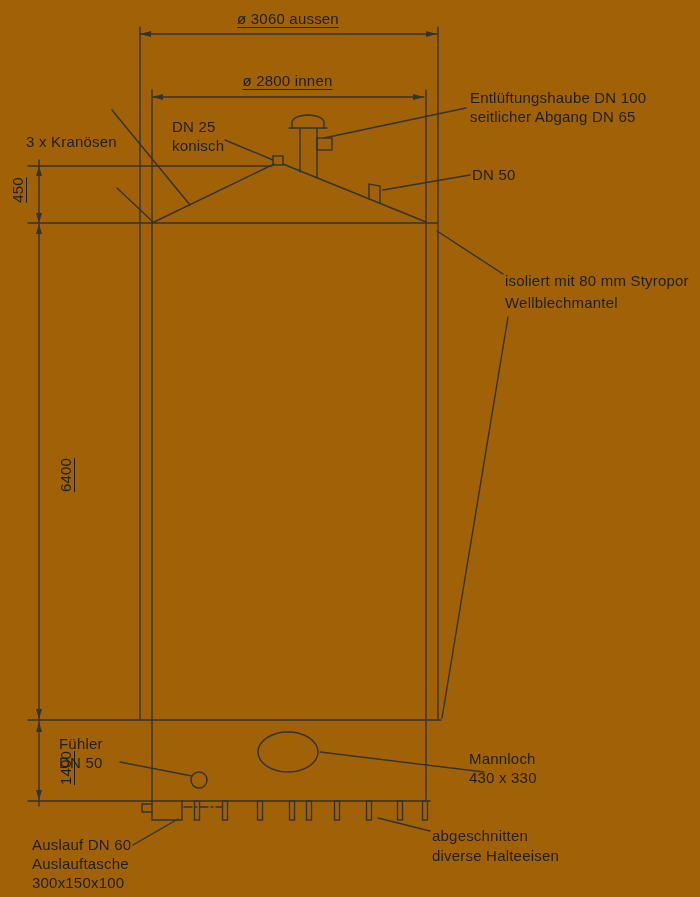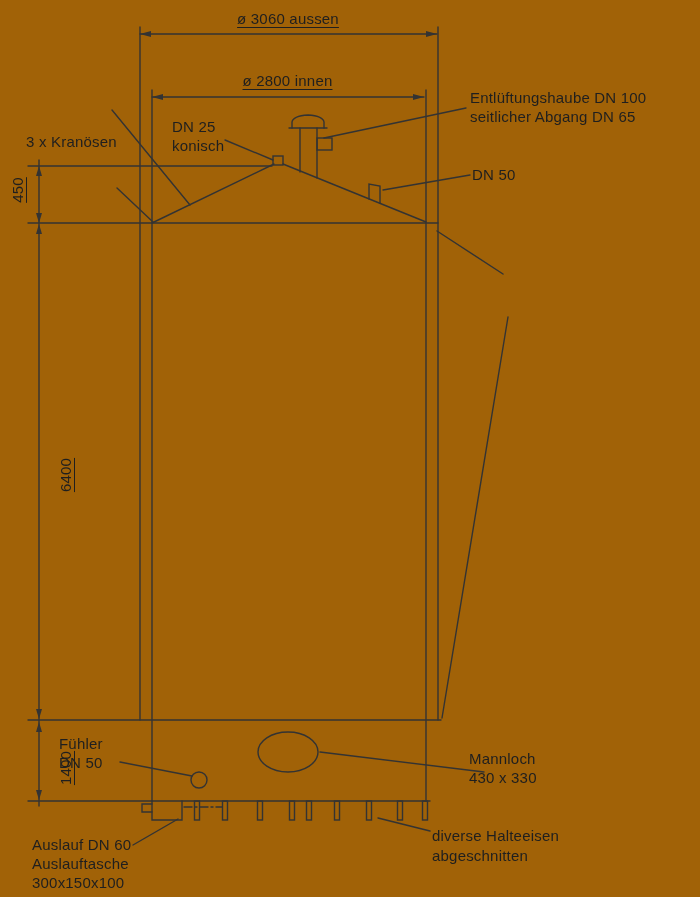--- a/index.html
+++ b/index.html
@@ -115,20 +115,24 @@
     <span class="ln">konisch</span>
   </div>
 
   <div class="lbl" style="left:470px;top:88px;">
     <span class="ln">Entlüftungshaube DN 100</span>
     <span class="ln">seitlicher Abgang DN 65</span>
   </div>
 
   <div class="lbl" style="left:472px;top:165px;">DN 50</div>
 
+  <div class="lbl" style="left:505px;top:270px;line-height:22px;">
+    <span class="ln">isoliert mit 80 mm Styropor</span>
+    <span class="ln">Wellblechmantel</span>
+  </div>
 
   <div class="lbl rot u" style="left:-17px;top:180px;">450</div>
 
   <div class="lbl rot u" style="left:31px;top:465px;">6400</div>
 
   <div class="lbl rot u" style="left:31px;top:758px;">1400</div>
 
   <div class="lbl" style="left:59px;top:734px;">
     <span class="ln">Fühler</span>
     <span class="ln">DN 50</span>
@@ -139,17 +143,17 @@
     <span class="ln">430 x 330</span>
   </div>
 
   <div class="lbl" style="left:32px;top:835px;">
     <span class="ln">Auslauf DN 60</span>
     <span class="ln">Auslauftasche</span>
     <span class="ln">300x150x100</span>
   </div>
 
   <div class="lbl" style="left:432px;top:826px;line-height:20px;">
+    <span class="ln">abgeschnitten</span>
     <span class="ln">diverse Halteeisen</span>
-    <span class="ln">abgeschnitten</span>
   </div>
 
 </div>
 
 </body></html>

